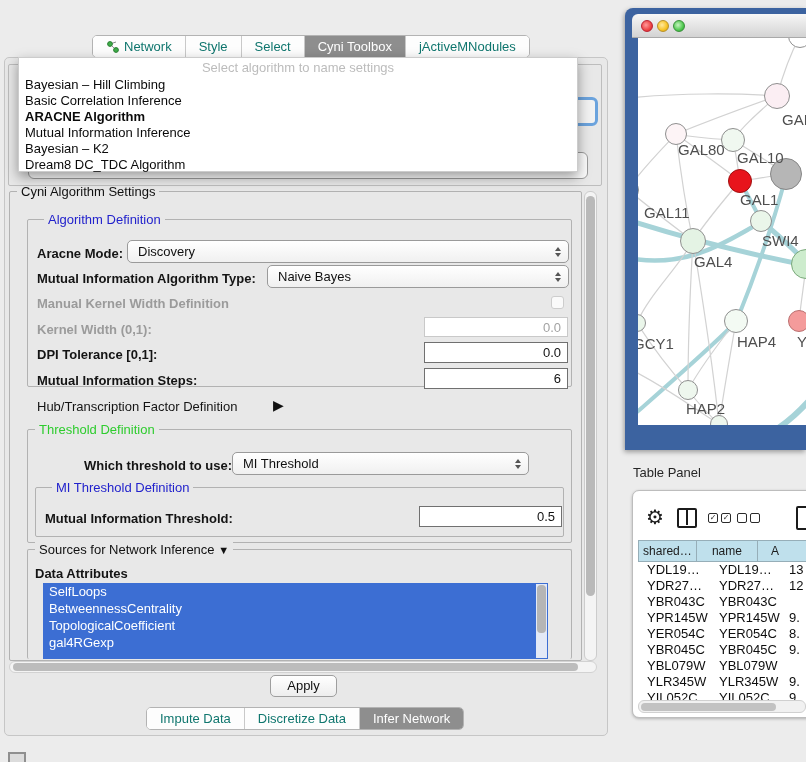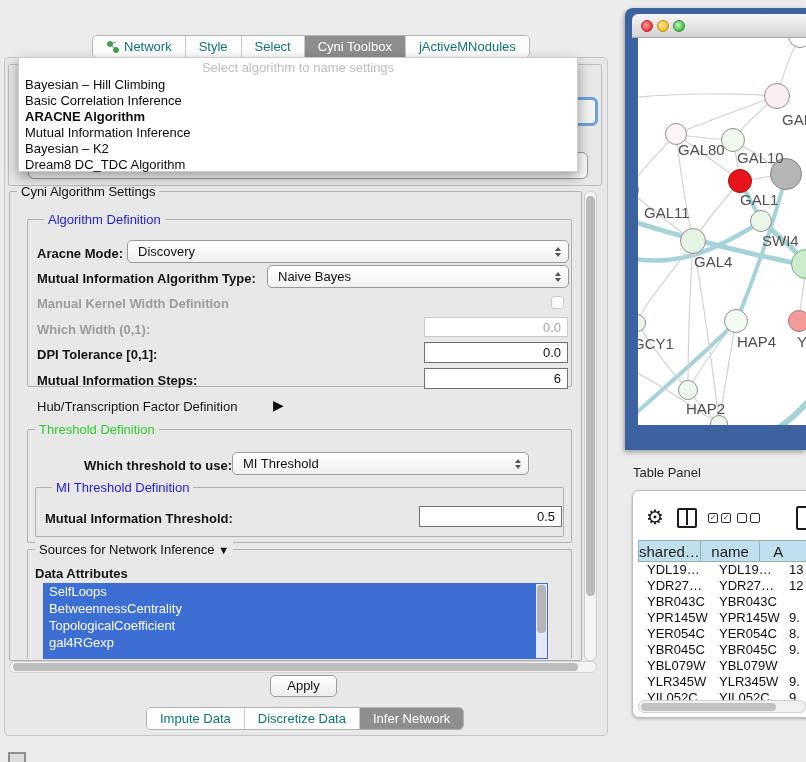--- a/index.html
+++ b/index.html
@@ -100,21 +100,21 @@
     border:1px solid #bdbdbd; border-radius:7px; box-shadow:0 1px 3px rgba(0,0,0,0.25); }
   .tp-toolbar { position:absolute; left:638px; top:503px; width:168px; height:32px; }
   .gear { position:absolute; left:8px; top:2px; font-size:20px; color:#1b1b1b; }
   .split-icon { position:absolute; left:39px; top:5px; width:20px; height:20px; border:2.5px solid #1b1b1b; border-radius:2px; }
   .split-icon::after { content:""; position:absolute; left:6.5px; top:0; width:2.5px; height:15px; background:#1b1b1b; }
   .cb-pair { position:absolute; top:10px; display:flex; gap:3px; }
   .cb { width:10px; height:10px; border:1.5px solid #2a2a2a; border-radius:2px; font-size:8px; line-height:8px; color:#2a2a2a; text-align:center; }
   .table-icon { position:absolute; left:158px; top:3px; width:22px; height:24px; border:2.5px solid #1b1b1b; border-radius:2px; background:#fff; }
   .tbl { position:absolute; left:638px; top:540px; width:220px; }
   .tbl-head { display:flex; height:22px; }
-  .th { background:#bfe0ec; border:1px solid #96aeb8; border-left:none; font-size:15px; color:#1c1c1c;
+  .th { background:#bfe0ec; border:1px solid #96aeb8; border-left:none; font-size:12px; color:#1c1c1c;
     display:flex; align-items:center; justify-content:center; }
   .th:first-child { border-left:1px solid #96aeb8; }
   .th.c1 { width:72px; } .th.c2 { width:75px; }
   .th.c3 { width:120px; justify-content:flex-start; padding-left:13px; }
   .tbl-body { height:138px; overflow:hidden; }
   .tr { display:flex; height:16px; }
   .td { font-size:13px; color:#0e0e0e; white-space:nowrap; overflow:hidden; }
   .td.c1 { width:72px; padding-left:9px; } .td.c2 { width:75px; padding-left:9px; } .td.c3 { width:70px; padding-left:4px; }
   .tp-hscroll { position:absolute; left:638px; top:700px; width:168px; height:13px;
     background:#f1f1f1; border:1px solid #d0d0d0; border-radius:6px; }
@@ -195,21 +195,21 @@
     <span>Naive Bayes</span>
     <span class="spinner">
         <span class="tri-up"></span>
         <span class="tri-dn"></span>
       </span>
   </div>
 
   <span class="lbl dis" style="left:37px; top:296px;">Manual Kernel Width Definition</span>
   <span class="checkbox" style="left:551px; top:296px;"></span>
 
-  <span class="lbl dis" style="left:37px; top:322px;">Which Width (0,1):</span>
+  <span class="lbl dis" style="left:37px; top:322px;">Kernel Width (0,1):</span>
   <input class="field dis" style="left: 424px; top: 317px; width: 144px; height: 20px;" value="0.0">
 
   <span class="lbl" style="left:37px; top:347px;">DPI Tolerance [0,1]:</span>
   <input class="field" style="left: 424px; top: 342px; width: 144px; height: 21px;" value="0.0">
 
   <span class="lbl" style="left:37px; top:373px;">Mutual Information Steps:</span>
   <input class="field" style="left: 424px; top: 368px; width: 144px; height: 21px;" value="6">
 
   <span class="lbl" style="left:37px; top:399px; font-weight:normal;">Hub/Transcription Factor Definition</span>
   <span style="position:absolute; left:273px; top:397px; font-size:14px; color:#111;">▶</span>

